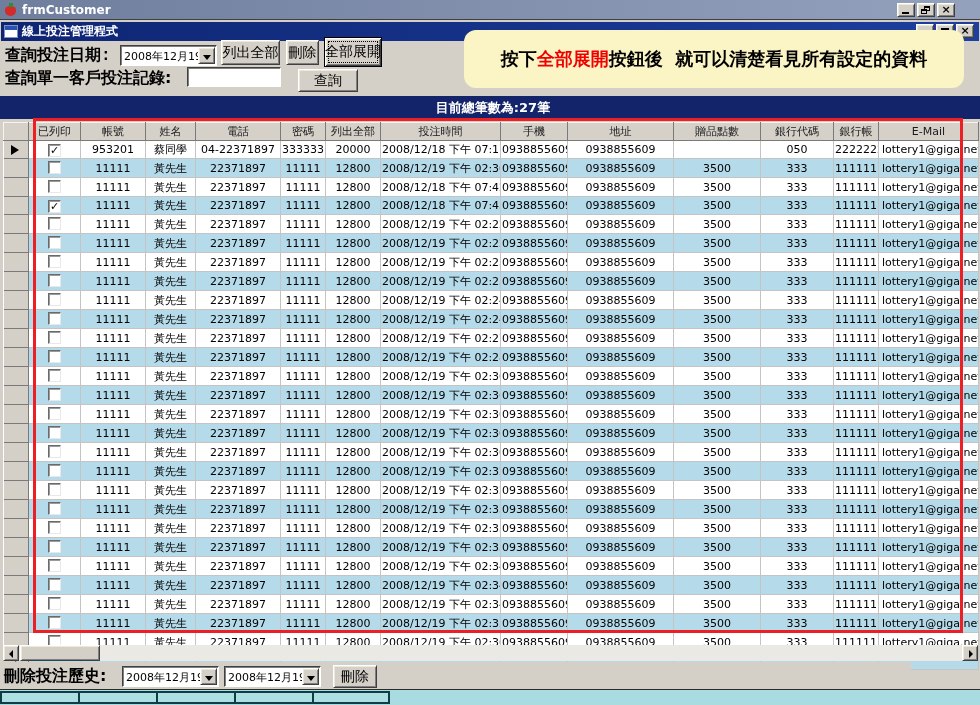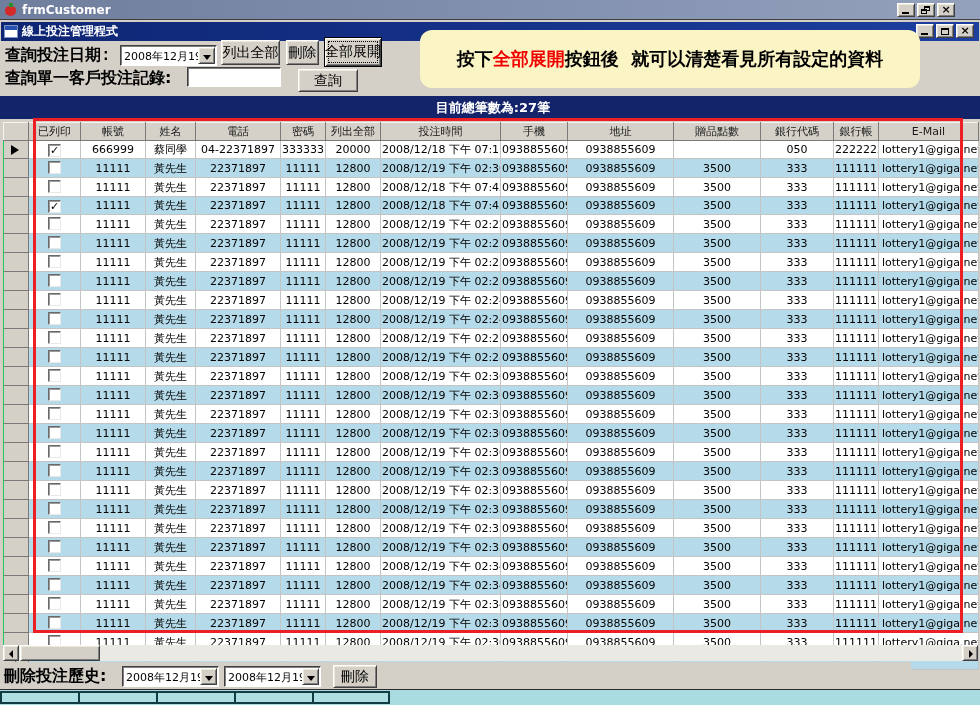--- a/index.html
+++ b/index.html
@@ -84,21 +84,21 @@
     font-size:18px; font-weight:bold; white-space:pre;
   }
   .banner .hl{ color:#f00000; }
   
   .summary-bar{
     position:absolute; left:0; top:96px; width:980px; height:23px;
     background:#14246b; color:#fff; font-size:13px; font-weight:bold;
     line-height:23px; padding-left:6px;
   }
   
-  .grid-area{ position:absolute; left:3px; top:122px; width:975px; height:523px; background:#22c55e; }
+  .grid-area{ position:absolute; left:3px; top:122px; width:975px; height:523px; background:#ffffff; }
   table.grid{ border-collapse:collapse; table-layout:fixed; width:975px; }
   table.grid th{
     height:18px; background:#d5d1c9; font-size:11px; font-weight:normal;
     border:1px solid; border-color:#f5f4f0 #7a7a7a #7a7a7a #f5f4f0;
     overflow:hidden; white-space:nowrap; color:#1a1a1a;
   }
   table.grid td{
     height:18px; font-size:11px; text-align:center; background:#fff;
     border-right:1px solid #c4c4c4; border-bottom:1px solid #c4c4c4;
     overflow:hidden; white-space:nowrap; padding:0 1px;
@@ -196,21 +196,21 @@
     </span>
 </div>
 <div class="btn" style="left:221px; top:40px; width:59px; height:25px;">列出全部</div>
 <div class="btn" style="left:286px; top:40px; width:33px; height:25px;">刪除</div>
 <div class="btn default" style="left:324px; top:37px; width:58px; height:30px;">全部展開</div>
 
 <div class="lbl" style="left:5px; top:68px;">查詢單一客戶投注記錄:</div>
 <input class="textbox" style="left: 187px; top: 67px; width: 94px; height: 20px;" value="">
 <div class="btn" style="left:298px; top:69px; width:60px; height:23px;">查詢</div>
 
-<div class="banner" style="background: rgb(251, 244, 196);"><span>按下</span><span class="hl" style="color: rgb(240, 0, 0);">全部展開</span><span>按鈕後  就可以清楚看見所有設定的資料</span></div>
+<div class="banner" style="background: rgb(251, 244, 196); margin-left: 44px;"><span>按下</span><span class="hl" style="color: rgb(240, 0, 0);">全部展開</span><span>按鈕後  就可以清楚看見所有設定的資料</span></div>
 
 <div class="summary-bar" style="background: rgb(20, 36, 107); text-align: center;">目前總筆數為:27筆</div>
 
 <div class="grid-area">
   <table class="grid">
     <colgroup>
       <col style="width:25px">
         <col style="width:52px">
         <col style="width:65px">
         <col style="width:50px">
@@ -242,21 +242,21 @@
           <th>銀行帳</th>
           <th>E-Mail</th>
         </tr>
       </thead>
     <tbody id="grid-body">
         <tr>
           <td class="sel">
             <span class="tri"></span>
           </td>
           <td><span class="cb">✓</span></td>
-          <td class="c-account">666999</td>
+          <td class="c-account">953201</td>
           <td class="c-name">蔡同學</td>
           <td class="c-phone">04-22371897</td>
           <td class="c-password">333333</td>
           <td class="c-points">20000</td>
           <td class="c-time">2008/12/18 下午 07:11</td>
           <td class="c-mobile">0938855609</td>
           <td class="c-address">0938855609</td>
           <td class="c-gift"></td>
           <td class="c-bank_code">050</td>
           <td class="c-bank_account">2222222</td>

